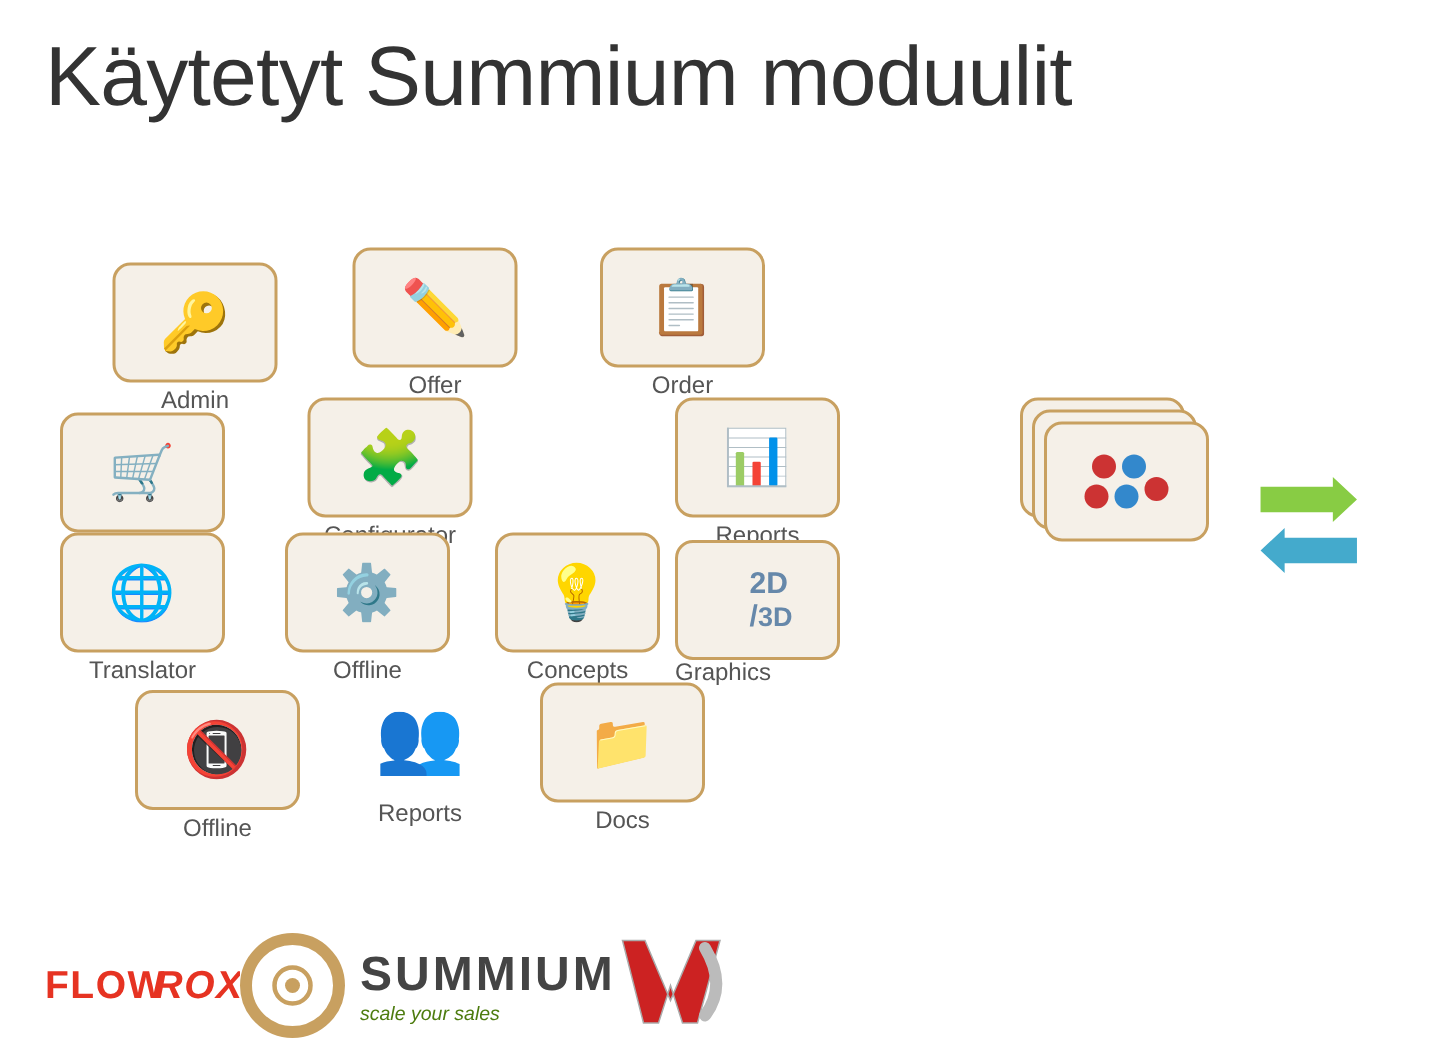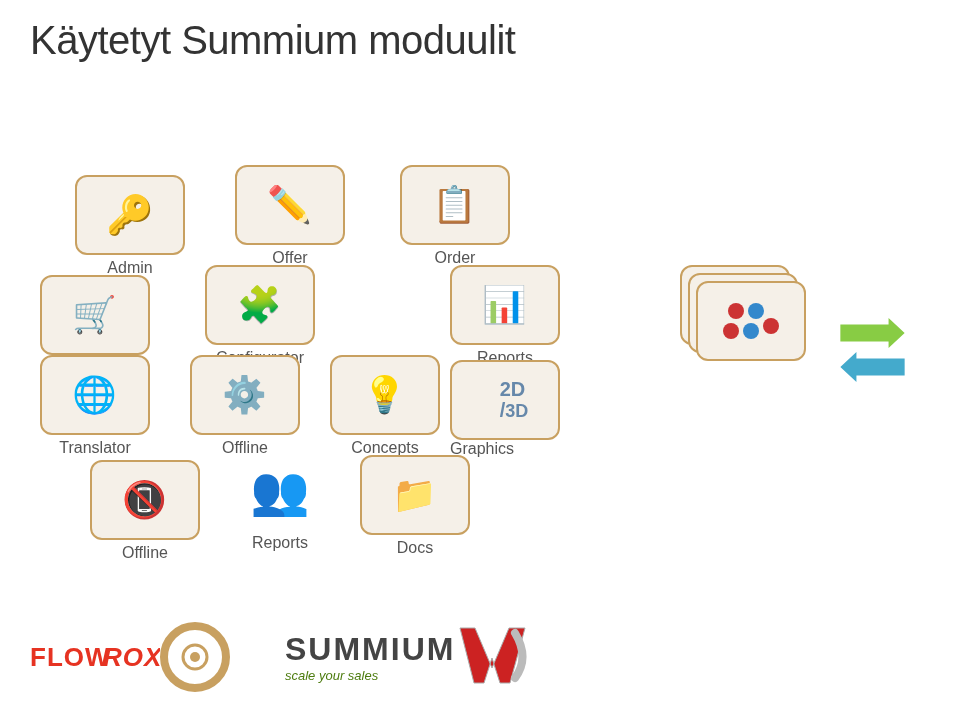--- a/index.html
+++ b/index.html
@@ -6,21 +6,21 @@
     body {
       width: 960px;
       height: 702px;
       background: #ffffff;
       font-family: 'Segoe UI', Arial, sans-serif;
       overflow: hidden;
       position: relative;
     }
 
     .page-title {
-      font-size: 40px;
+      font-size: 56px;
       font-weight: 300;
       color: #333;
       padding: 18px 30px 0 30px;
       letter-spacing: -0.5px;
     }
 
     .modules-area {
       position: absolute;
       top: 80px;
       left: 20px;
@@ -112,21 +112,20 @@
       border: 8px solid #c8a060;
       background: white;
       display: flex;
       align-items: center;
       justify-content: center;
     }
 
     .summium-text-area {
       display: flex;
       flex-direction: column;
-      margin-left: 45px;
     }
 
     .summium-brand {
       font-size: 32px;
       font-weight: 900;
       color: #444;
       letter-spacing: 2px;
     }
 
     .summium-tagline {

